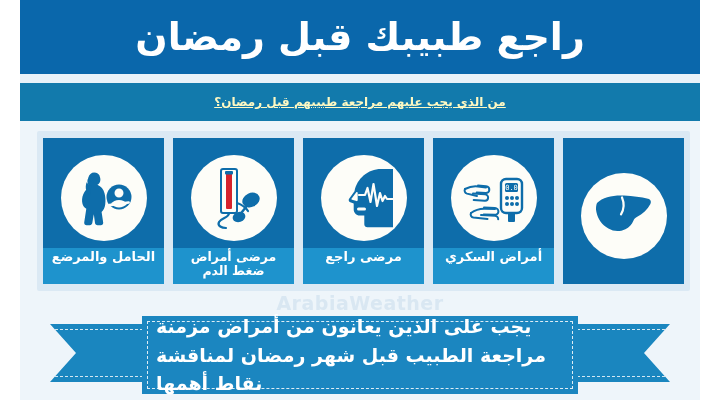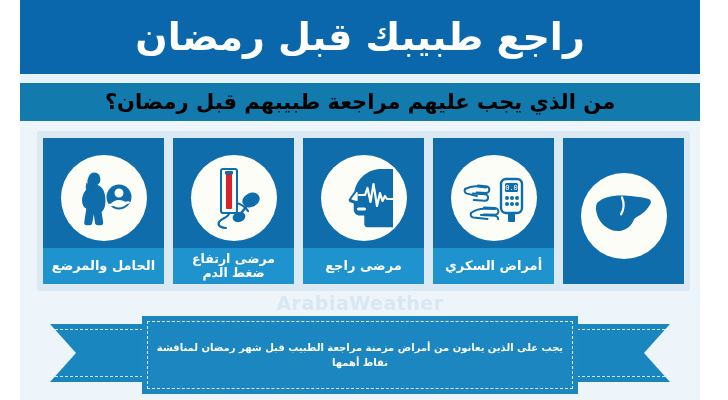--- a/index.html
+++ b/index.html
@@ -61,25 +61,26 @@
     left: 0;
     top: 83px;
     width: 680px;
     height: 38px;
     background: #127aac;
     display: flex;
     align-items: center;
     justify-content: center;
   }
   .subtitle-text {
-    color: #000000;
-    font-size: 21px;
+    color: #fef9c3;
+    font-size: 12px;
     font-weight: bold;
     direction: rtl;
     white-space: nowrap;
+    text-decoration: underline;
   }
 
   
   .cards-panel {
     position: absolute;
     left: 17px;
     top: 131px;
     width: 653px;
     height: 160px;
     background: #dbe9f4;
@@ -116,21 +117,20 @@
     align-items: center;
     justify-content: center;
     position: relative;
     overflow: hidden;
   }
   .card-label-strip {
     width: 100%;
     background: #1e93cd;
     min-height: 36px;
     display: flex;
-    align-items: center;
     justify-content: center;
     padding: 2px 8px;
     box-sizing: border-box;
   }
   .card-label {
     color: #ffffff;
     font-size: 13px;
     font-weight: bold;
     text-align: center;
     line-height: 1.12;
@@ -213,23 +213,23 @@
     top: 5px;
     right: 5px;
     bottom: 5px;
     border-top: 1px dashed rgba(255,255,255,0.8);
     border-bottom: 1px dashed rgba(255,255,255,0.8);
     pointer-events: none;
   }
   .ribbon-text {
     position: relative;
     color: #ffffff;
-    font-size: 10px;
-    font-weight: bold;
-    text-align: center;
+    font-size: 19px;
+    font-weight: bold;
+    text-align: left;
     line-height: 1.5;
     direction: rtl;
     z-index: 2;
   }
 </style>
 </head>
 <body>
 
 <div class="poster">
 
@@ -284,21 +284,21 @@
             <path d="M38 58c0 5-8 5-10 9s3 6 7 6" fill="none" stroke="#0e6daa" stroke-width="2.2" stroke-linecap="round"></path>
             <path d="M46 48c6 2 9 5 11 8" fill="none" stroke="#0e6daa" stroke-width="2.2" stroke-linecap="round"></path>
 
             <ellipse cx="60" cy="45" rx="9" ry="7" fill="#0e6daa" transform="rotate(-25 60 45)"></ellipse>
             <ellipse cx="48" cy="62" rx="6.5" ry="5" fill="#0e6daa" transform="rotate(-18 48 62)"></ellipse>
             <path d="M55 52l-4 5" stroke="#0e6daa" stroke-width="2.4" stroke-linecap="round" fill="none"></path>
           </svg>
         </div>
       </div>
       <div class="card-label-strip">
-        <div class="card-label two-line">مرضى ارتفاع ضغط الدم</div>
+        <div class="card-label two-line">مرضى أمراض ضغط الدم</div>
       </div>
     </div>
 
     <div class="card">
       <div class="card-icon-area">
         <div class="icon-circle">
           <svg viewBox="0 0 86 86" width="86" height="86" aria-hidden="true">
 
             <path d="M60 14c-13 0-24 9.5-26.5 22.2l-5.4 7.6c-.9 1.3-.3 3 1.2 3.5l3.4 1.1v6.2c0 3.3 2.7 6 6 6h4.6v8.6c0 1.7 1.4 3.1 3.1 3.1H72V14z" fill="#0e6daa"></path>
 

